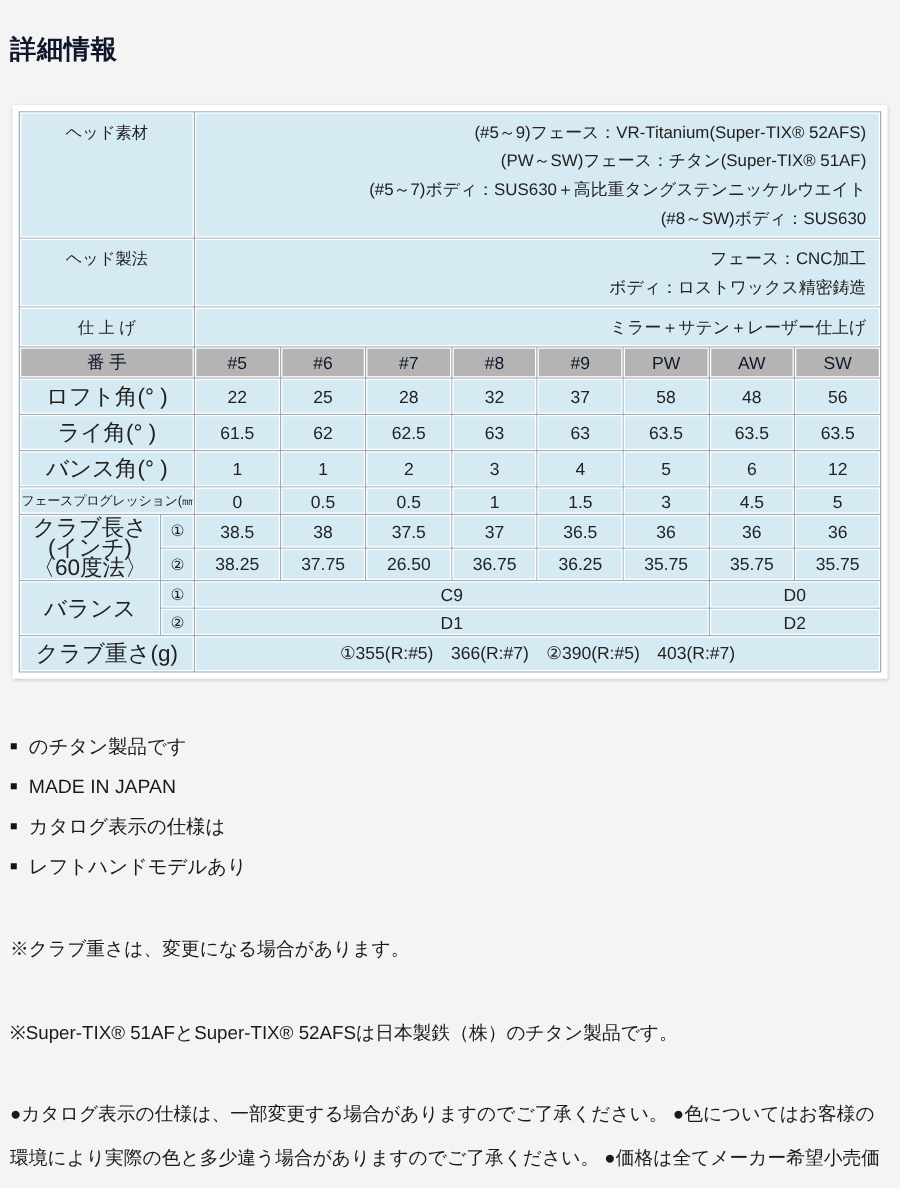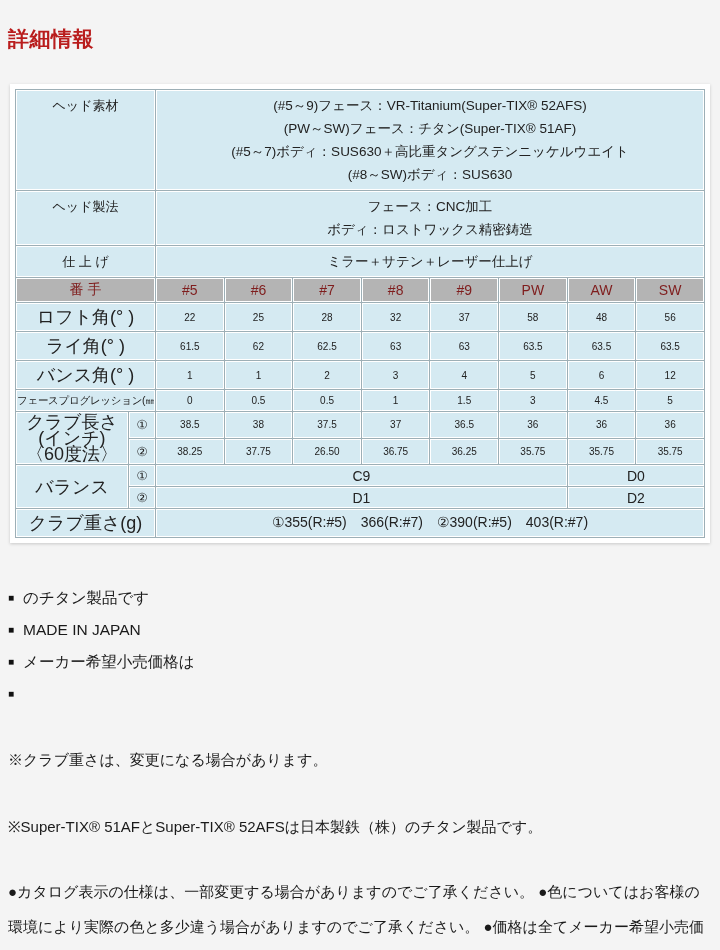--- a/index.html
+++ b/index.html
@@ -5,21 +5,21 @@
   * { box-sizing: border-box; }
   html, body { margin: 0; padding: 0; }
   body {
     width: 720px; height: 950px; overflow: hidden;
     background: #f4f4f4;
     font-family: "Liberation Sans", sans-serif;
     color: #222;
   }
   .page-title {
     margin: 25px 0 0 8px;
-    font-size: 21px; font-weight: 700; color: #b91c1c;
+    font-size: 21px; font-weight: 700; color: #0f172a;
     letter-spacing: 0.5px;
   }
   .spec-card {
     margin: 31px 10px 0 10px;
     background: #ffffff;
     padding: 5px;
     box-shadow: 0 1px 3px rgba(0,0,0,0.18);
   }
   table.spec {
     width: 100%;
@@ -35,31 +35,31 @@
     font-size: 13px;
     color: #222;
     text-align: center;
     vertical-align: middle;
     padding: 2px 3px;
     overflow: hidden;
     white-space: nowrap;
   }
   .spec th.info-label { vertical-align: top; padding-top: 6px; }
   .spec td.info {
-    text-align: center;
+    text-align: right;
     padding: 3px 10px;
     line-height: 23px;
     font-size: 13.5px;
     white-space: normal;
   }
   .spec td.info .line { white-space: nowrap; }
   .spec tr.grade-row th, .spec tr.grade-row td {
-    background: #b4b4b4; color: #7f1d1d; font-size: 14px; height: 21px;
-  }
-  .spec td.num { font-size: 10px; height: 21px; padding: 1px 2px; }
+    background: #b4b4b4; color: #0f172a; font-size: 14px; height: 21px;
+  }
+  .spec td.num { font-size: 14px; height: 21px; padding: 1px 2px; }
   .spec th.rowlab { font-size: 18px; height: 21px; padding: 1px 2px; }
   .spec th.rowlab.small { font-size: 10.5px; letter-spacing: -0.3px; padding: 1px 0; }
   .spec th.rowlab.two-line { line-height: 16px; white-space: normal; padding: 1px 0; margin-top: 32px; }
   .spec td.subcell { font-size: 12.5px; padding: 1px 0; }
   .spec td.span-val { font-size: 14px; height: 21px; padding: 1px 2px; }
   col.c-label { width: 112px; }
   col.c-sub   { width: 26px; }
 
   .features { margin: 46px 0 0 8px; }
   .feature-item {
@@ -235,24 +235,25 @@
   <div class="feature-item">
     <span class="sq">■</span>
     <span>のチタン製品です</span>
   </div>
   <div class="feature-item">
     <span class="sq">■</span>
     <span>MADE IN JAPAN</span>
   </div>
   <div class="feature-item">
     <span class="sq">■</span>
-    <span>メーカー希望小売価格は</span>
-  </div>
-  <div class="feature-item">
-    <span class="sq">■</span>
+    <span>カタログ表示の仕様は</span>
+  </div>
+  <div class="feature-item">
+    <span class="sq">■</span>
+    <span>レフトハンドモデルあり</span>
   </div>
 </div>
 
 <div class="notes">
   <div class="note-line">※クラブ重さは、変更になる場合があります。</div>
   <div class="note-line">※Super-TIX® 51AFとSuper-TIX® 52AFSは日本製鉄（株）のチタン製品です。</div>
 </div>
 
 <p class="disclaimer">●カタログ表示の仕様は、一部変更する場合がありますのでご了承ください。 ●色についてはお客様の環境により実際の色と多少違う場合がありますのでご了承ください。 ●価格は全てメーカー希望小売価格です。 ●メーカー希望小売価格は、素材の価格変動その他の事情により予告無しに変更する場合がありますのでご了承ください。 ●カタログで表示の重量などは設計値です。実測値が設計値と若干異なる場合がありますのでご了承ください。</p>
 

